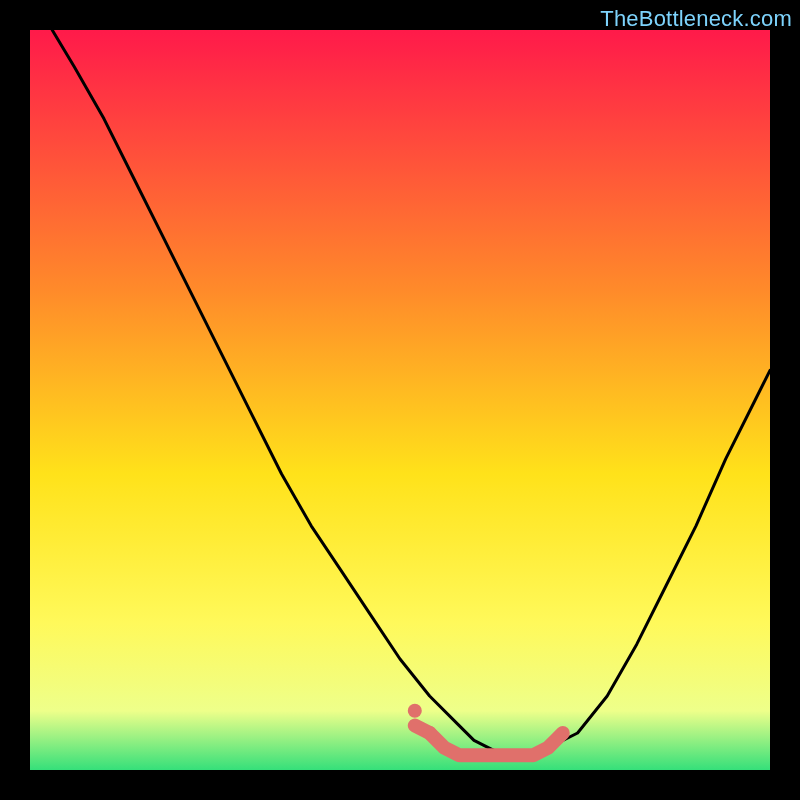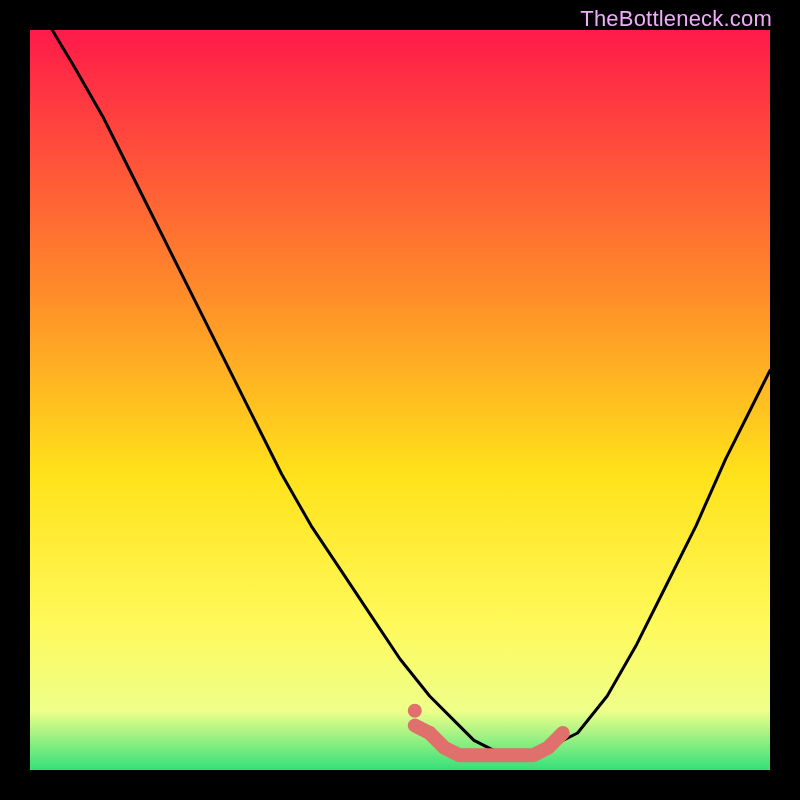--- a/index.html
+++ b/index.html
@@ -6,22 +6,22 @@
   html, body { width: 800px; height: 800px; background: #000; overflow: hidden; }
   .stage {
     position: relative;
     width: 800px;
     height: 800px;
     background: #000;
   }
   .watermark {
     position: absolute;
     top: 6px;
-    right: 28px;
-    color: #f0abfc;
+    right: 8px;
+    color: #7dd3fc;
     font-family: Arial, Helvetica, sans-serif;
     font-size: 22px;
     letter-spacing: 0.2px;
     user-select: none;
     margin-left: 28px;
   }
   .plot-area {
     position: absolute;
     left: 30px;
     top: 30px;

